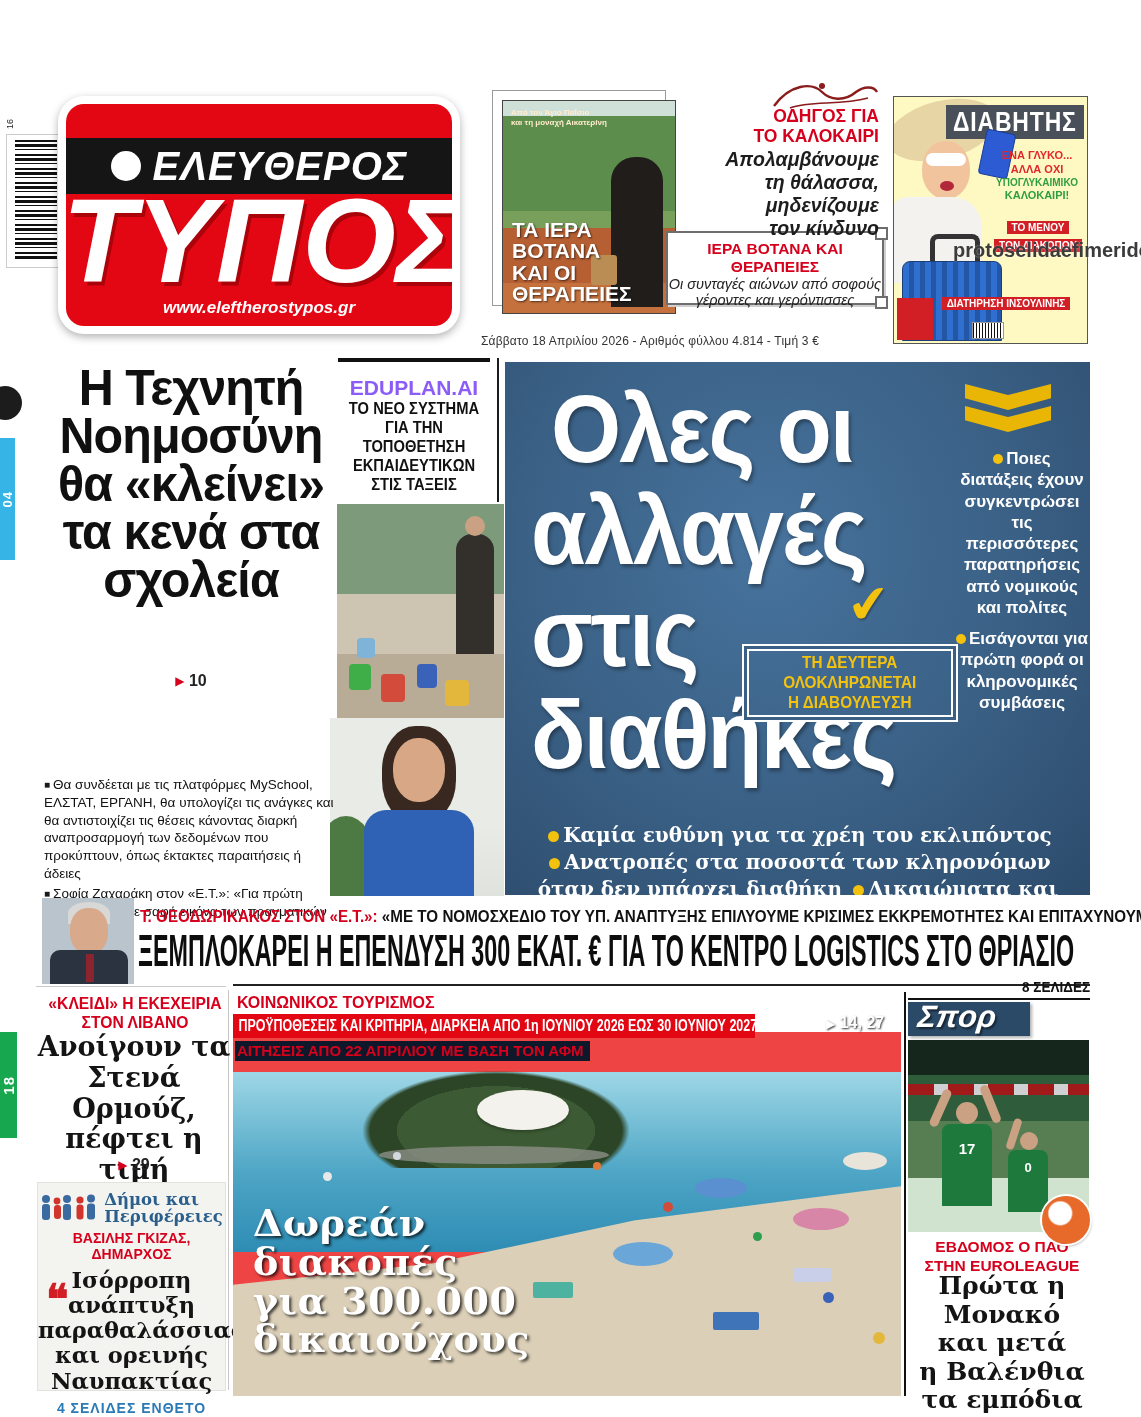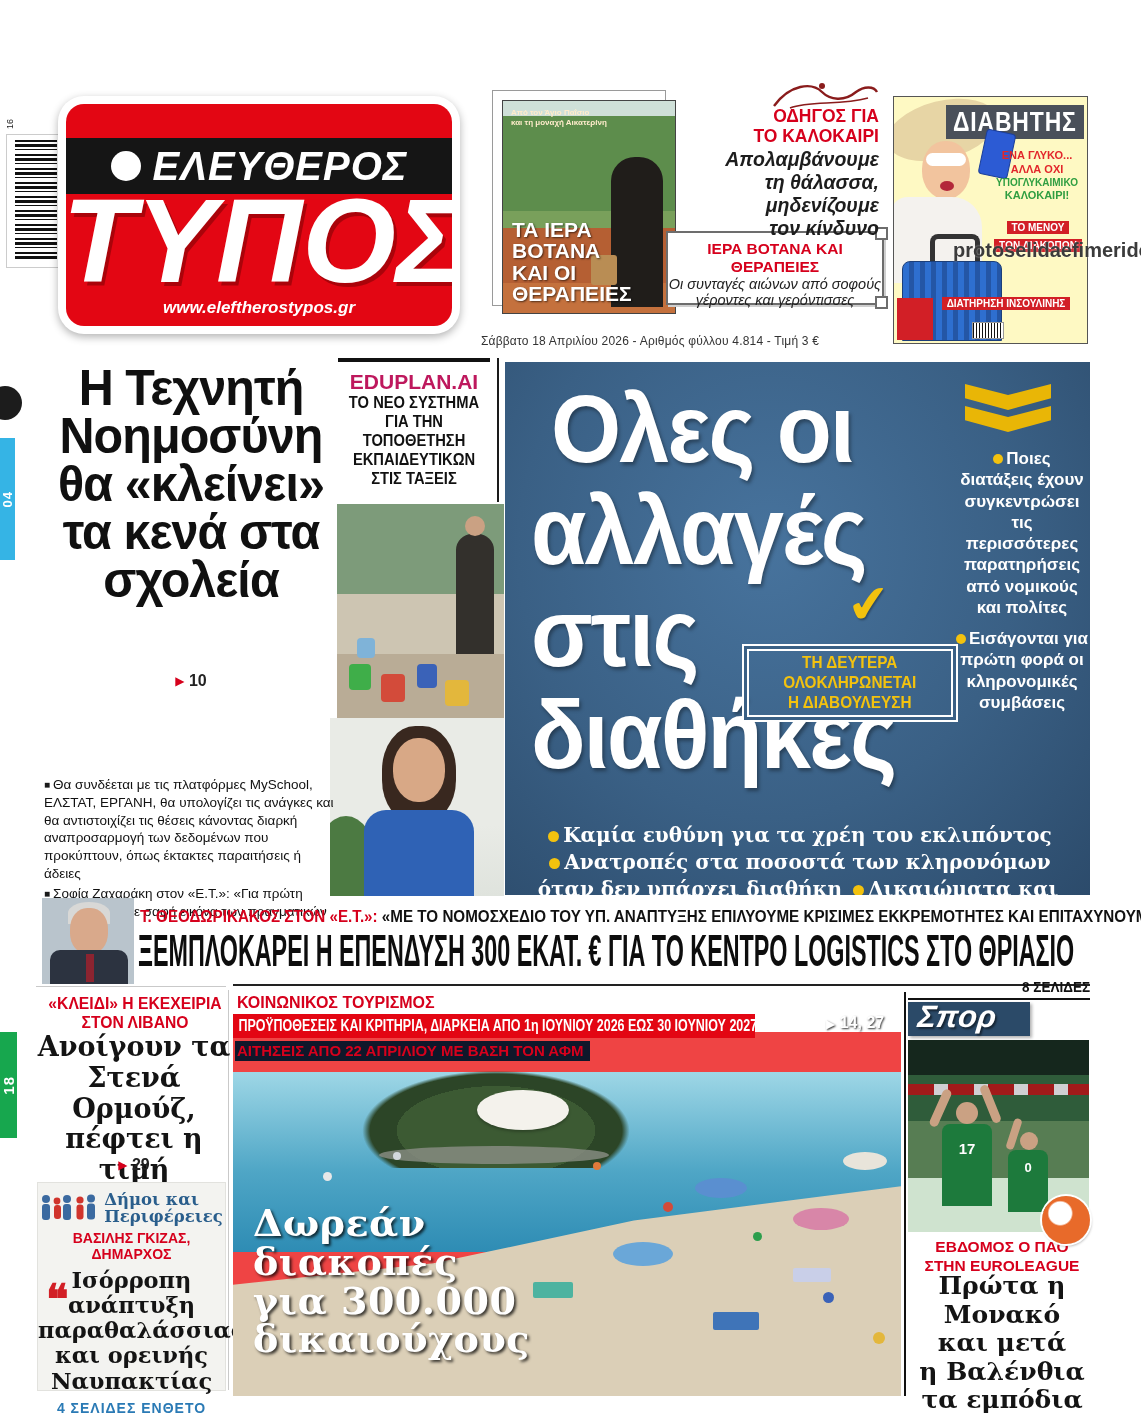--- a/index.html
+++ b/index.html
@@ -67,21 +67,21 @@
   .mag-barcode{position:absolute;left:78px;bottom:4px;width:30px;height:15px;background:repeating-linear-gradient(90deg,#111 0 1px,#fff 1px 3px);border:1px solid #999;}
   .watermark{left:953px;top:239px;color:#3b3b3b;font-weight:800;font-size:20px;z-index:40;text-shadow:0 0 2px rgba(255,255,255,.7);}
 
   .dateline{left:400px;top:334px;width:500px;text-align:center;color:#333;font-size:12px;letter-spacing:.2px;}
 
   
   .ai-head{left:40px;top:364px;width:302px;color:#101010;font-weight:800;font-size:50px;line-height:.96;letter-spacing:-1px;}
   .ai-head div{text-align:center;transform:scaleX(.97);}
   .pageref{font-weight:700;color:#222;font-size:16px;}
   .edu{left:338px;top:358px;width:152px;height:144px;background:#fff;border-top:4px solid #111;border-bottom:4px solid #111;}
-  .edu .tt{margin-top:8px;text-align:center;color:#be185d;font-weight:800;font-size:21px;}
+  .edu .tt{margin-top:14px;text-align:center;color:#8b5cf6;font-weight:800;font-size:21px;}
   .edu .tx{text-align:center;color:#111;font-weight:800;font-size:16px;line-height:1.18;transform:scaleX(.92);}
   .vrule{background:#1a1a1a;}
   .class-photo{left:337px;top:504px;width:167px;height:214px;overflow:hidden;
       background:linear-gradient(180deg,#7d9b7a 0 42%,#cdc5b2 42% 70%,#b9ac96 70% 100%);}
   .kid{position:absolute;border-radius:4px;}
   .teacher{position:absolute;right:10px;top:30px;width:38px;height:120px;background:#33302c;border-radius:16px 16px 0 0;}
   .teacher:before{content:"";position:absolute;left:9px;top:-18px;width:20px;height:20px;border-radius:50%;background:#caa183;}
   .woman-photo{left:330px;top:718px;width:174px;height:178px;overflow:hidden;background:linear-gradient(180deg,#e9ebe6 0 60%,#dfe3dd 100%);}
   .plant{position:absolute;left:-14px;bottom:-10px;width:60px;height:90px;background:#4c7a42;border-radius:50% 50% 0 0;}
   .w-hair{position:absolute;left:52px;top:8px;width:74px;height:98px;background:#39281f;border-radius:45%;}

